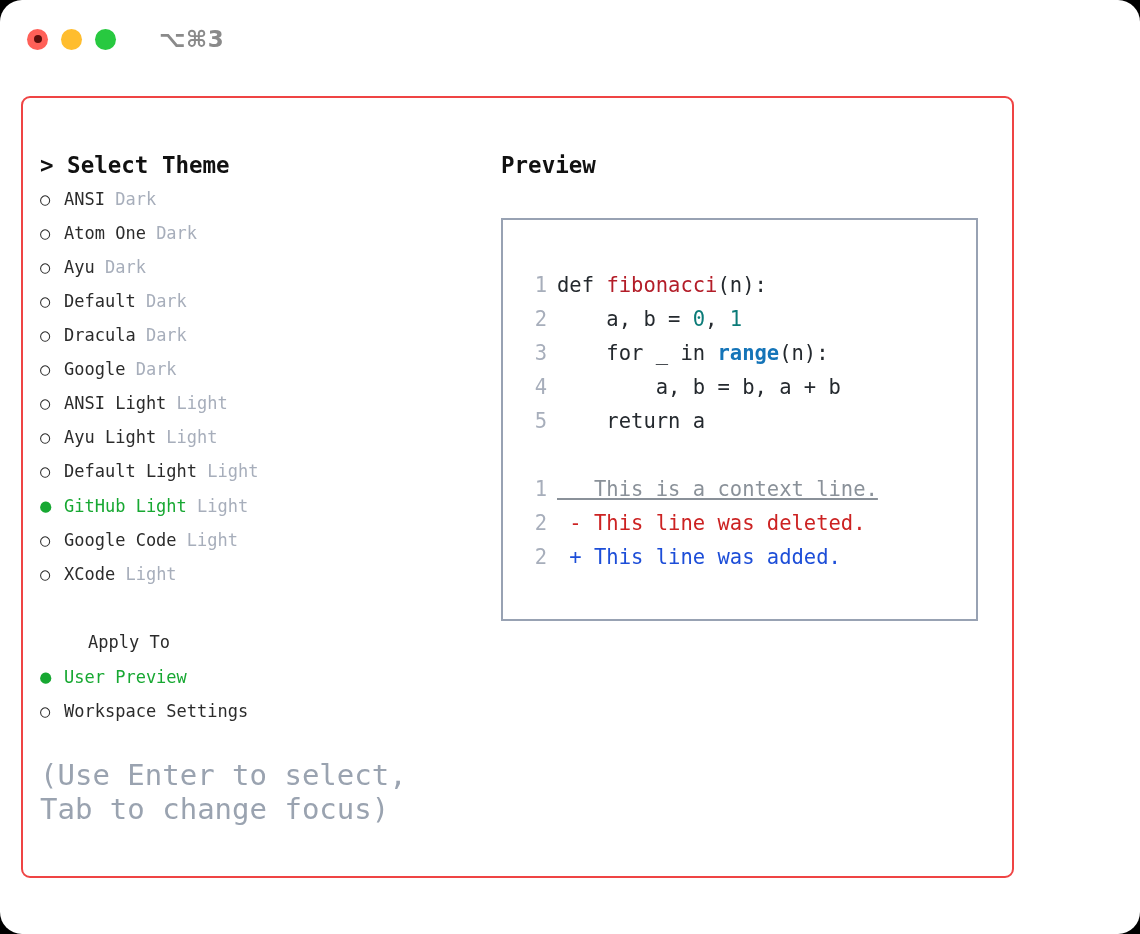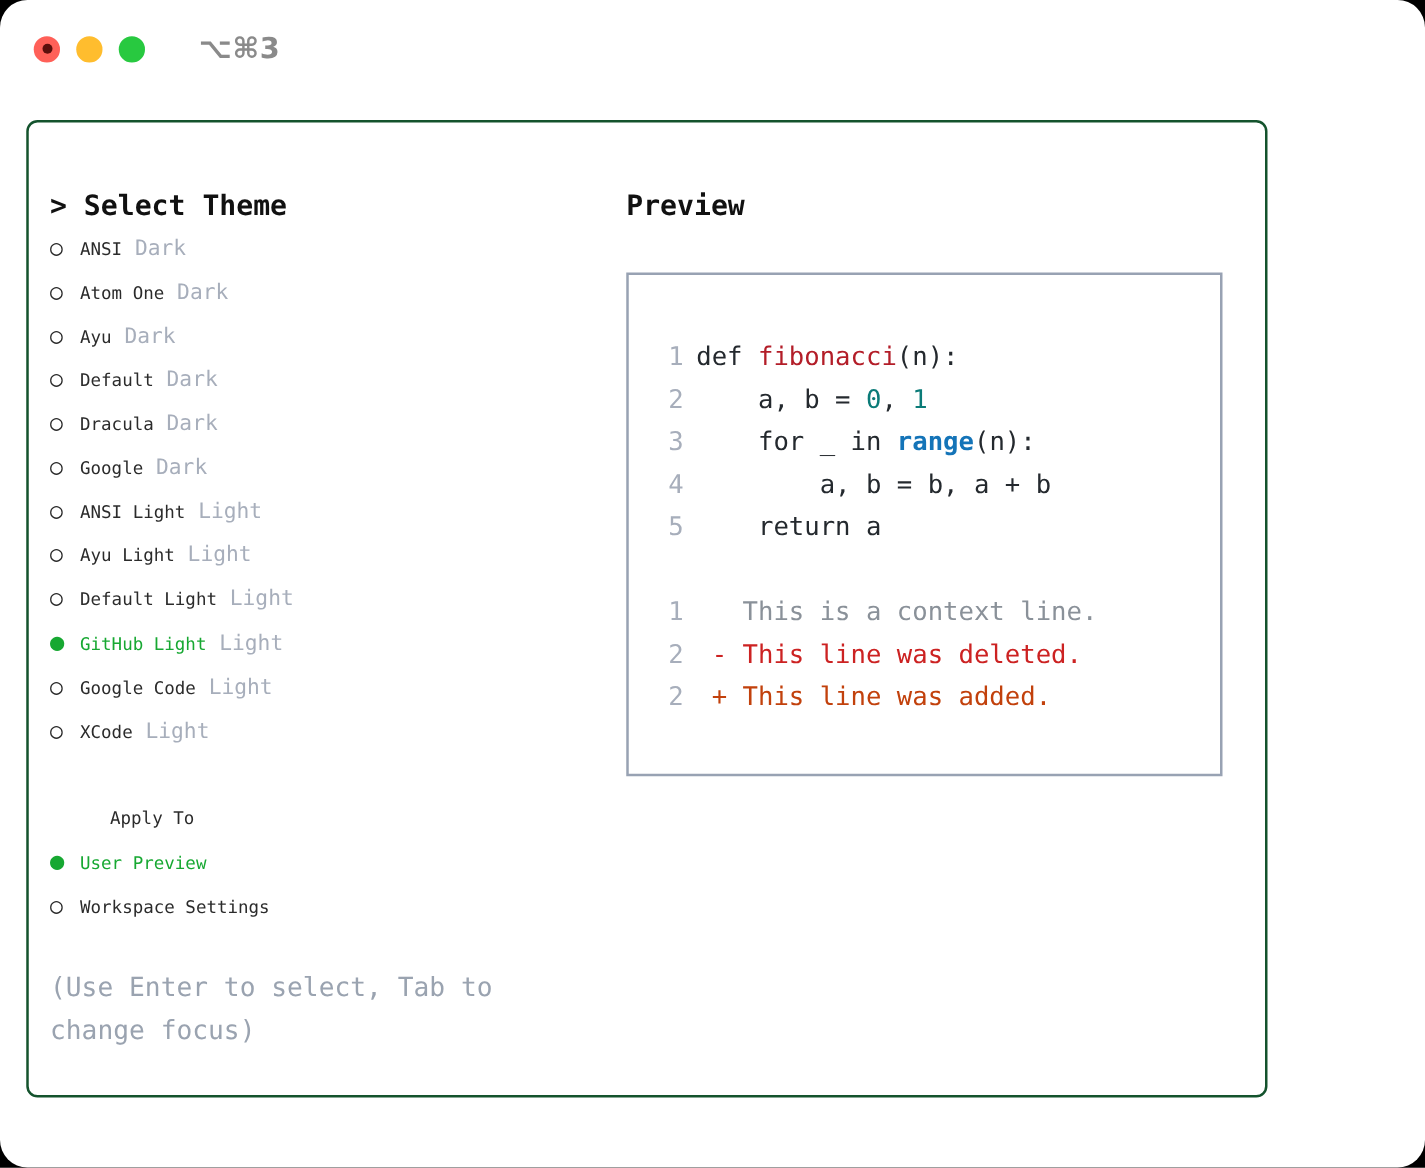--- a/index.html
+++ b/index.html
@@ -67,21 +67,21 @@
     white-space: pre;
   }
 
   
   .panel {
     position: absolute;
     left: 21px;
     top: 96px;
     width: 993px;
     height: 782px;
-    border: 2px solid #14532d;
+    border: 2px solid #ef4444;
     border-radius: 9px;
     box-sizing: border-box;
     background: #ffffff;
   }
 
   .columns {
     position: absolute;
     left: 0; top: 0;
     width: 100%;
     height: 100%;
@@ -116,37 +116,37 @@
   .marker {
     width: 24px;
     flex: 0 0 24px;
     color: #2b2b2b;
     font-size: 17px;
     line-height: 34px;
   }
   .marker.sel { color: #17a832; font-size: 19px; }
   .row-label {
     color: #2b2b2b;
-    font-size: 14px;
+    font-size: 17px;
     text-align: center;
   }
   .row.selected .row-label { color: #17a832; }
   .row-tag {
     color: #a7aebb;
     font-size: 17px;
   }
 
   .plain-row .marker { color: transparent; }
 
   .spacer-sm { height: 34px; }
 
   .hint {
     margin-top: 30px;
     color: #9aa3b0;
-    font-size: 21px;
+    font-size: 29px;
     line-height: 34px;
     width: 410px;
     white-space: normal;
   }
 
   
   .right-col {
     position: absolute;
     left: 478px;
     top: 50px;
@@ -178,23 +178,23 @@
     margin-right: 10px;
   }
   .code-text { color: #24292e; }
 
   .tok-func  { color: #b31d28; }
   .tok-num   { color: #0b7b78; }
   .tok-call  { color: #1474b8; font-weight: bold; }
   .tok-plain { color: #24292e; }
 
   .diff-gap { height: 34px; }
-  .diff-context { color: #8a9199; }
+  .diff-context { color: #8a9199; text-decoration: underline; }
   .diff-del     { color: #cc2222; }
-  .diff-add     { color: #c2410c; }
+  .diff-add     { color: #1d4ed8; }
 </style>
 </head>
 <body>
 
 <div class="window">
 
   <div class="titlebar">
     <div class="dots">
       <div class="dot dot-red">
         <div class="dot-red-core"></div>

